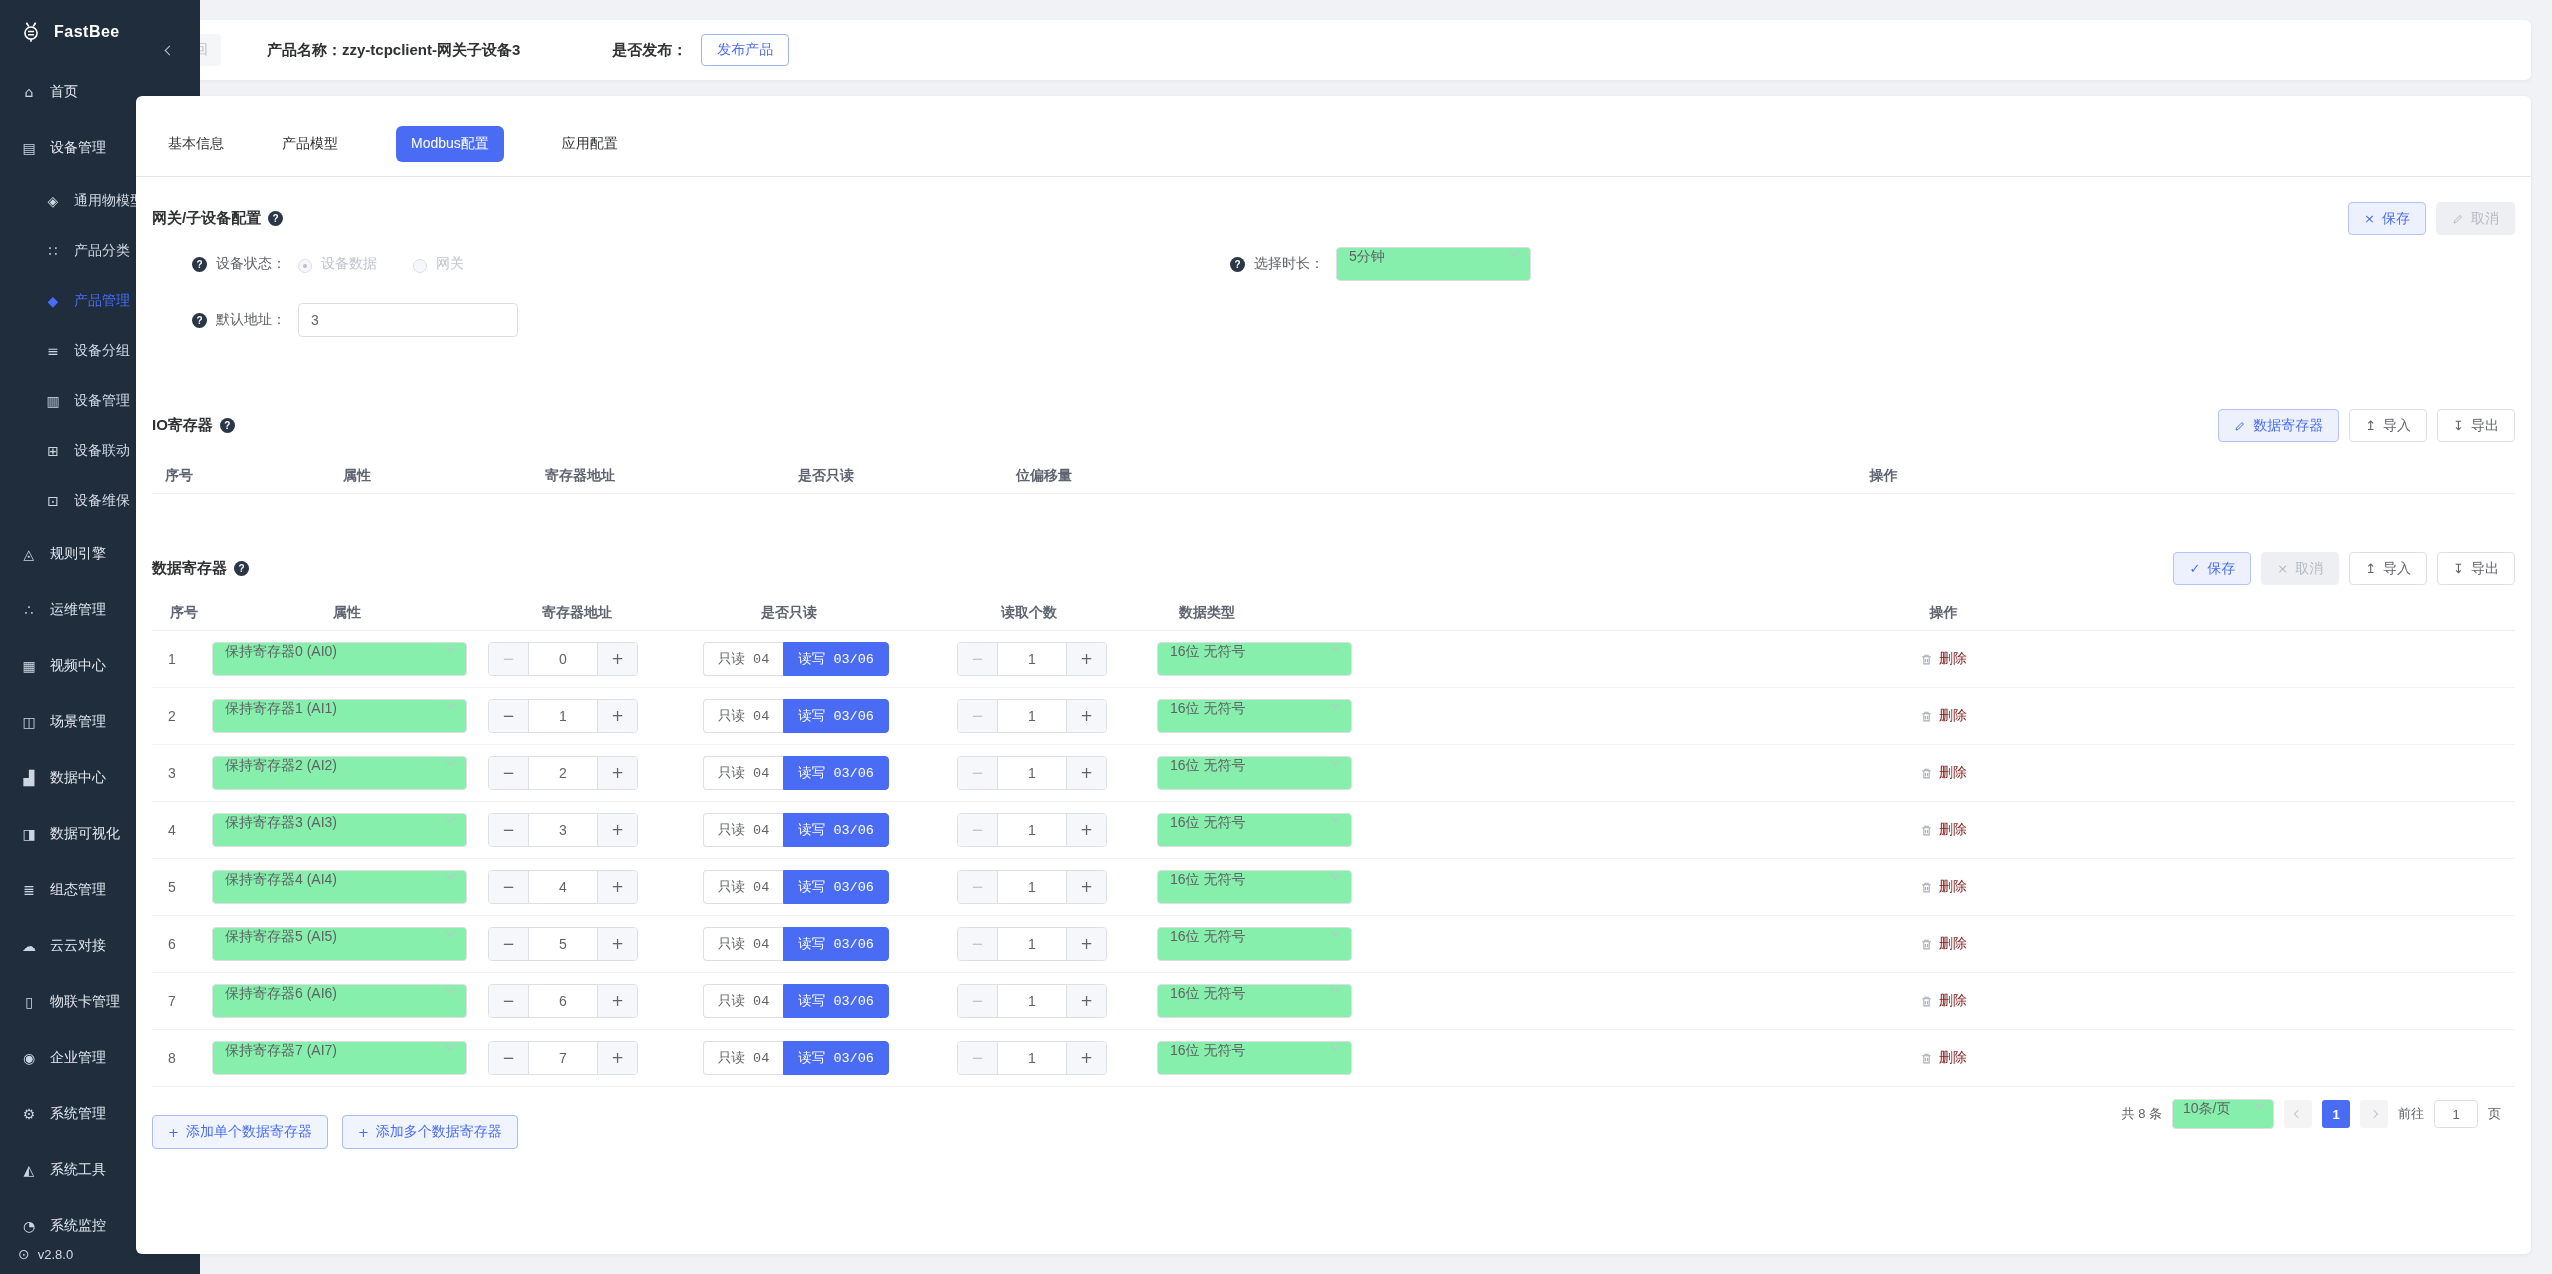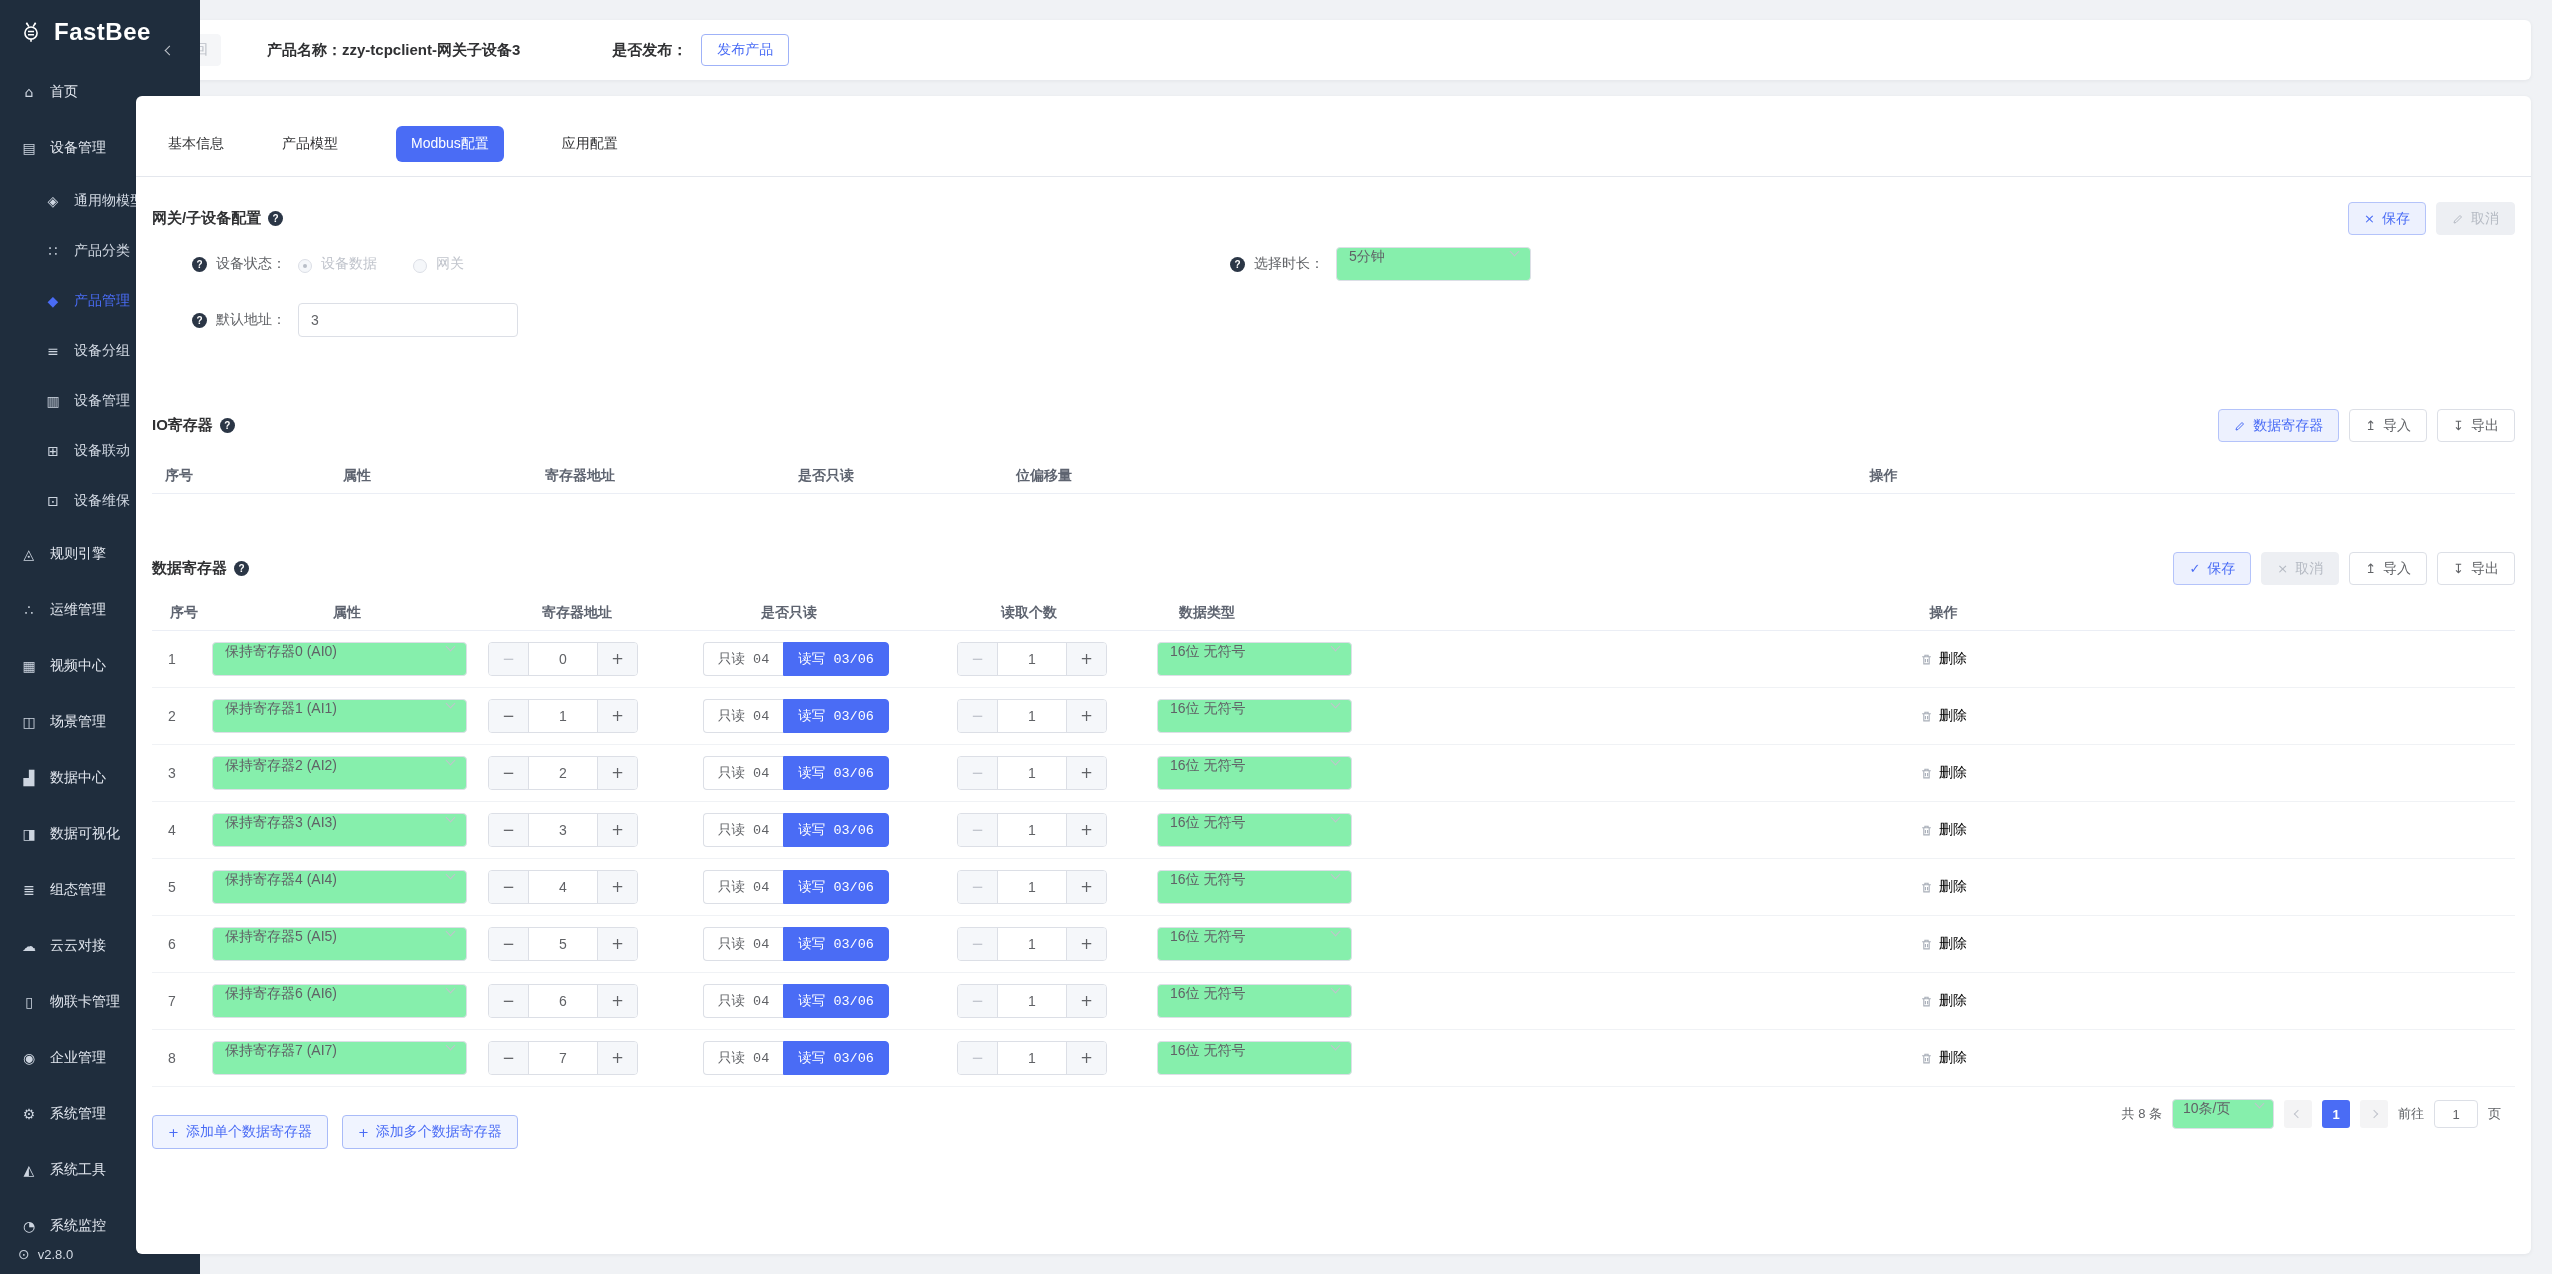--- a/index.html
+++ b/index.html
@@ -3,21 +3,21 @@
 <meta charset="utf-8">
 <style>
   *{box-sizing:border-box;margin:0;padding:0}
   html,body{width:2552px;height:1274px}
   body{background:#f0f2f5;font-family:"Liberation Sans","DejaVu Sans",sans-serif;font-size:14px;color:#606266;overflow:hidden;position:relative}
   .ic{font-family:"DejaVu Sans",sans-serif}
 
   
   .sidebar{position:absolute;left:0;top:0;bottom:0;width:200px;background:#1f2d3d;color:#dfe4ec;overflow:hidden}
   .logo{height:64px;display:flex;align-items:center;padding-left:18px;gap:10px}
-  .logo .brand{color:#fff;font-size:24px;font-weight:600;letter-spacing:.5px}
+  .logo .brand{color:#fff;font-size:16px;font-weight:600;letter-spacing:.5px}
   .side-item{height:56px;display:flex;align-items:center;padding-left:20px;cursor:pointer;color:#e2e7ef}
   .side-item .s-icon{width:18px;margin-right:12px;font-size:14px;color:#cdd5e0;text-align:center;flex:0 0 18px}
   .side-item .s-label{font-size:14px}
   .side-item .chv{margin-left:auto;margin-right:20px}
   .side-item.sub{height:50px;padding-left:44px;color:#d4dbe5}
   .side-item.sub.active,.side-item.sub.active .s-icon{color:#4a6cf5}
   .chv{width:8px;height:8px;border-right:1.5px solid #949eae;border-bottom:1.5px solid #949eae;transform:rotate(45deg);display:inline-block;flex:0 0 auto}
   .chv.up{transform:rotate(225deg)}
   .version{position:absolute;left:18px;bottom:12px;display:flex;align-items:center;gap:8px;color:#d3dae3;font-size:13px}
   .version .v-ic{font-size:14px;color:#c4ccd8}
@@ -83,21 +83,21 @@
   .st-btn.minus{border-right:1px solid #dcdfe6}
   .st-btn.plus{border-left:1px solid #dcdfe6}
   .st-btn.dim,.drow:first-child .addr-minus{color:#c0c4cc}
   .st-val{display:flex;align-items:center;justify-content:center;font-size:14px;color:#606266;background:#fff}
 
   .toggle{display:inline-flex;height:34px}
   .tg{height:34px;padding:0 14px;font-size:13.5px;cursor:pointer;display:flex;align-items:center;font-family:Liberation Mono, monospace;white-space:nowrap}
   .tg.left{background:#fff;border:1px solid #dcdfe6;border-radius:4px 0 0 4px;color:#606266;border-right:none}
   .tg.right{background:#4a6cf5;border:1px solid #4a6cf5;border-radius:0 4px 4px 0;color:#fff}
 
-  .del{display:inline-flex;align-items:center;gap:6px;color:#000000;cursor:pointer;font-size:14px}
+  .del{display:inline-flex;align-items:center;gap:6px;color:#7f1d1d;cursor:pointer;font-size:14px}
 
   
   .sec-gateway{margin-top:25px}
   .gw-form{margin-top:12px}
   .form-row + .form-row{margin-top:22px}
   .sec-io{margin-top:72px}
   .io-head{margin-top:16px}
   .sec-data{margin-top:58px}
   .d-head{margin-top:10px}
 

